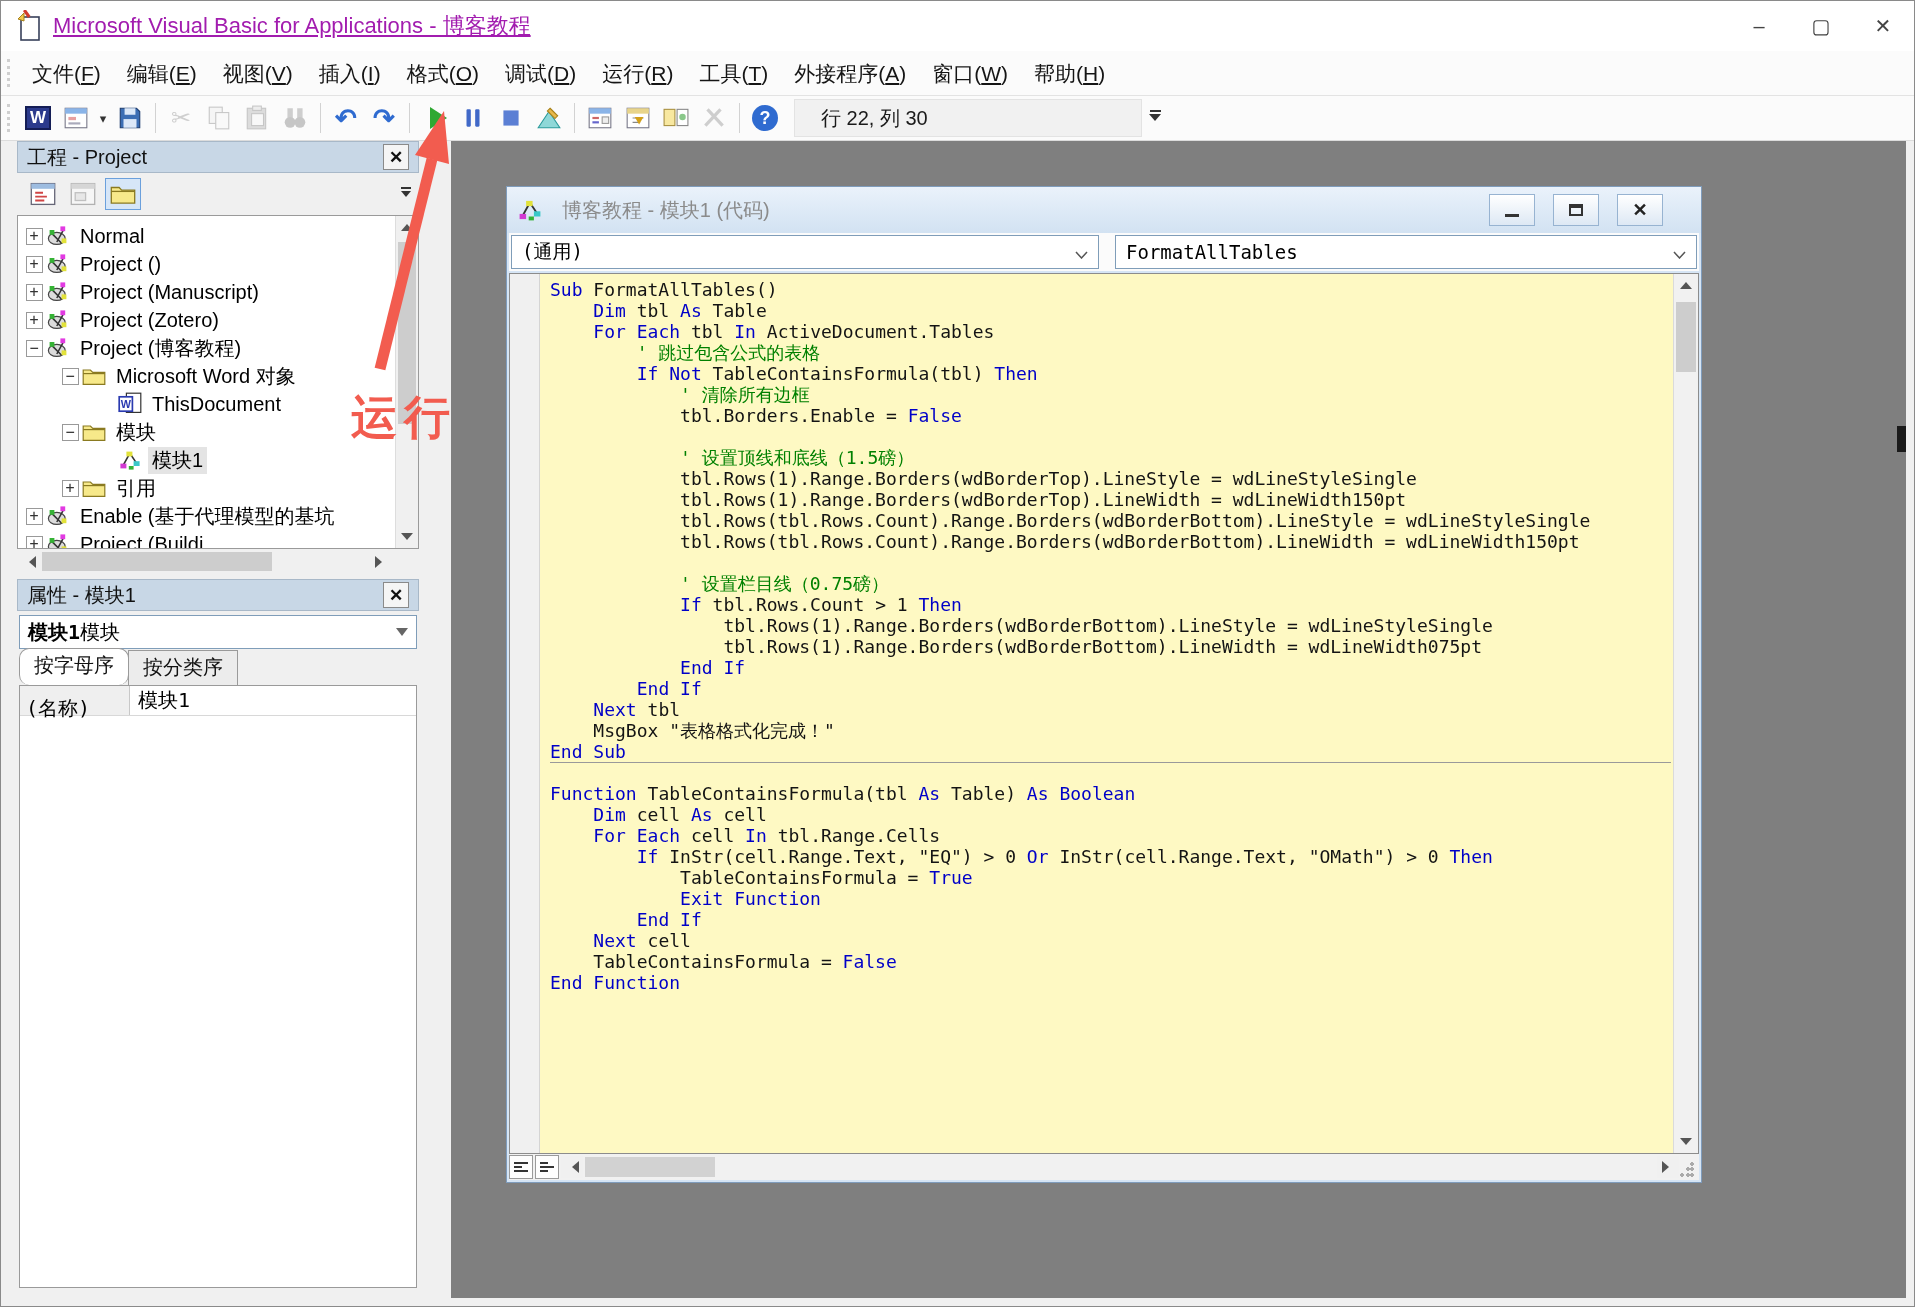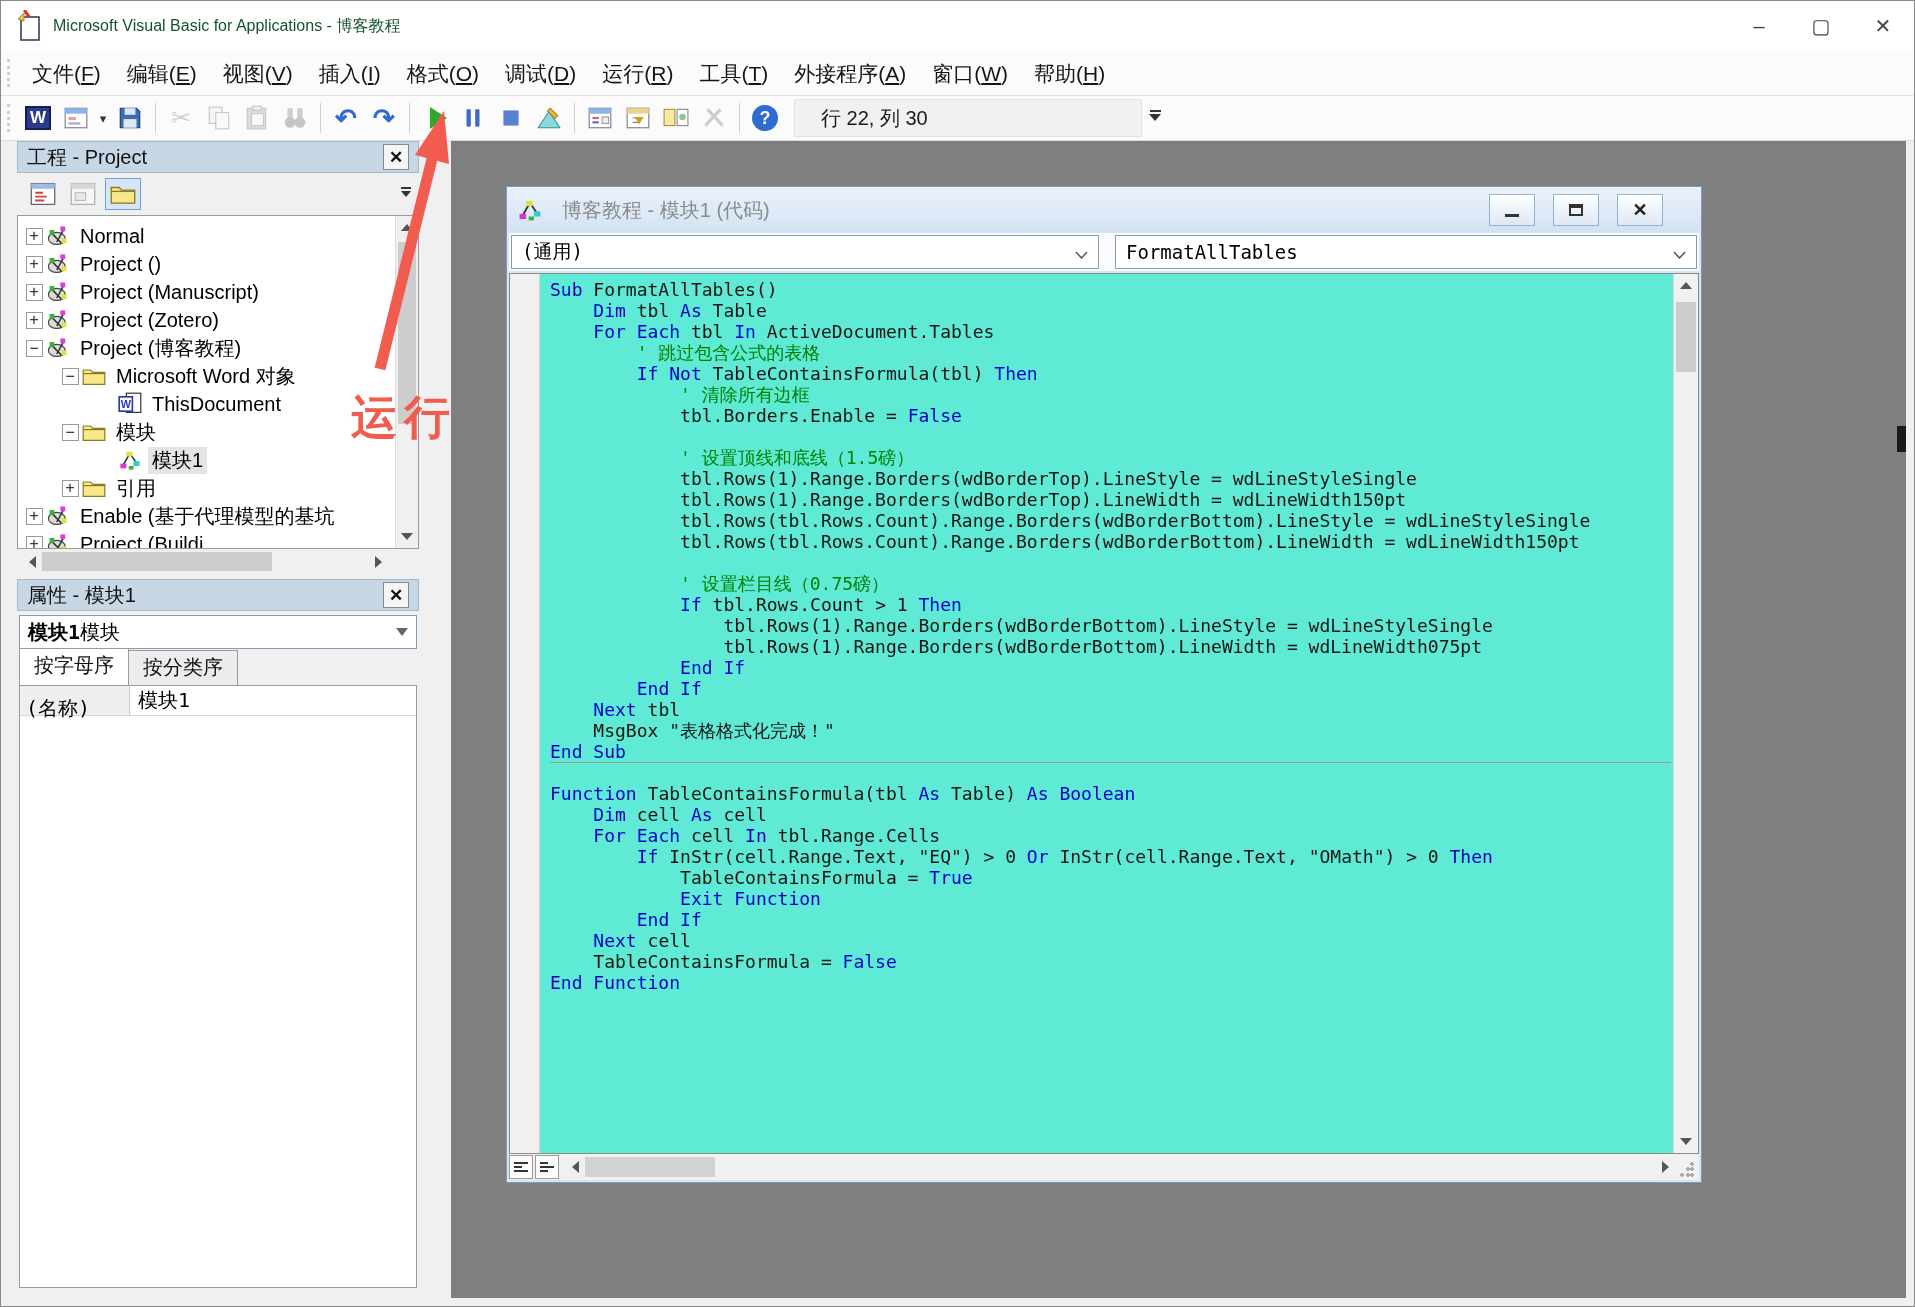--- a/index.html
+++ b/index.html
@@ -3,21 +3,21 @@
 <meta charset="utf-8">
 <style>
   html,body{margin:0;padding:0;background:#555;}
   #app{position:relative;width:1915px;height:1307px;background:#f0f0f0;
        font-family:"Liberation Sans",sans-serif;overflow:hidden;border:1px solid #8a8a8a;box-sizing:border-box;}
   *{box-sizing:border-box;}
 
   
   .titlebar{position:absolute;left:0;top:0;right:0;height:50px;background:#ffffff;display:flex;align-items:center;}
   .app-icon{margin:0 10px 0 14px;display:flex;}
-  .title-text{font-size:16px;color:#14532d;white-space:pre;}
+  .title-text{font-size:22px;color:#a21caf;white-space:pre;text-decoration:underline;}
   .win-controls{position:absolute;right:0;top:0;height:50px;display:flex;}
   .wc{width:62px;height:50px;display:flex;align-items:center;justify-content:center;font-size:20px;color:#444;}
 
   
   .menubar{position:absolute;left:0;top:50px;right:0;height:45px;background:#fbfbfb;border-bottom:1px solid #e3e3e3;display:flex;align-items:center;}
   .grip{width:4px;height:28px;border-left:3px dotted #cfcfcf;margin:0 8px 0 6px;}
   .menu-item{padding:0 13px;font-size:21px;color:#151515;height:45px;line-height:45px;white-space:pre;}
   .menu-item u{text-decoration:underline;}
 
   
@@ -72,21 +72,21 @@
   .tv-up{position:absolute;top:2px;left:0;right:0;display:flex;justify-content:center;}
   .tv-dn{position:absolute;bottom:2px;left:0;right:0;display:flex;justify-content:center;}
 
   #prop-panel{top:578px;height:713px;}
   .prop-combo{position:absolute;top:36px;left:2px;right:2px;height:34px;background:#fff;border:1px solid #7f9db9;display:flex;align-items:center;padding:0 8px;font-family:"DejaVu Sans Mono",monospace;font-size:20px;}
   .prop-combo .bold{font-weight:bold;}
   .combo-chev{margin-left:auto;}
   .chev{width:0;height:0;border:6px solid transparent;border-top:8px solid #666;margin-top:6px;}
   .prop-tabs{position:absolute;top:74px;left:2px;right:2px;height:32px;display:flex;align-items:flex-end;}
   .ptab{padding:3px 14px 4px;font-size:20px;color:#111;border:1px solid #9a9a9a;border-bottom:none;background:#ececec;margin-right:-1px;}
-  .ptab.active{background:#fff;padding-bottom:6px;}
+  .ptab.active{background:#fff;padding-bottom:6px;border-radius:10px;}
   .prop-grid{position:absolute;top:106px;left:2px;right:2px;bottom:4px;background:#fff;border:1px solid #9a9a9a;}
   .prow{height:30px;display:flex;border-bottom:1px solid #d8d8d8;font-family:"DejaVu Sans Mono",monospace;font-size:20px;}
   .pname{width:110px;background:#efefef;border-right:1px solid #c8c8c8;padding:9px 6px;}
   .pval{flex:1;padding:1px 8px;}
 
   
   .mdi{position:absolute;left:450px;top:140px;right:8px;bottom:8px;background:#7f7f7f;}
   .edge-artifact{position:absolute;right:0px;top:285px;width:9px;height:26px;background:#1a1a1a;}
 
   
@@ -96,21 +96,21 @@
   .cw-title-text{font-size:20px;color:#8b8b8b;white-space:pre;margin-left:7px;}
   .cw-btns{margin-left:auto;margin-right:28px;display:flex;gap:18px;}
   .cw-btn{width:46px;height:32px;border:1px solid #97b3d1;background:linear-gradient(#ffffff,#dde8f4);display:flex;align-items:center;justify-content:center;font-size:16px;color:#222;}
   .glyph-min{width:14px;height:3px;background:#333;margin-top:10px;}
   .glyph-restore{width:14px;height:12px;border:2px solid #333;border-top-width:4px;}
   .glyph-close{font-size:18px;font-weight:bold;}
   .cw-combos{position:absolute;top:46px;left:2px;right:2px;height:38px;background:#fbfbfb;display:flex;gap:16px;padding:2px 2px;}
   .combo{border:1px solid #7f9db9;background:#fff;display:flex;align-items:center;padding:0 10px;font-family:"DejaVu Sans Mono",monospace;font-size:19px;color:#000;white-space:pre;}
   .combo.left{width:588px;}
   .combo.right{flex:1;text-align:right;}
-  .cw-body{position:absolute;top:86px;left:2px;right:2px;bottom:28px;background:#5eead4;border:1px solid #8c8c8c;}
+  .cw-body{position:absolute;top:86px;left:2px;right:2px;bottom:28px;background:#fef9c3;border:1px solid #8c8c8c;}
   .cw-margin{position:absolute;left:0;top:0;bottom:0;width:30px;background:#f0f0f0;border-right:1px solid #d4d4d4;}
   .code-text{position:absolute;left:40px;top:5px;right:27px;bottom:0;overflow:hidden;
              font-family:"DejaVu Sans Mono",monospace;font-size:18px;line-height:21px;white-space:pre;}
   .cline{height:21px;}
   .csep{border-top:1px solid #9a9a9a;margin-left:-40px;}
   .c-k{color:#0000c8;}
   .c-c{color:#008000;}
   .c-t{color:#141414;}
   .cw-vscroll{position:absolute;right:0;top:0;bottom:0;width:25px;background:#f1f1f1;border-left:1px solid #dadada;}
   .cw-vthumb{position:absolute;left:2px;right:2px;top:28px;height:70px;background:#cdcdcd;}

